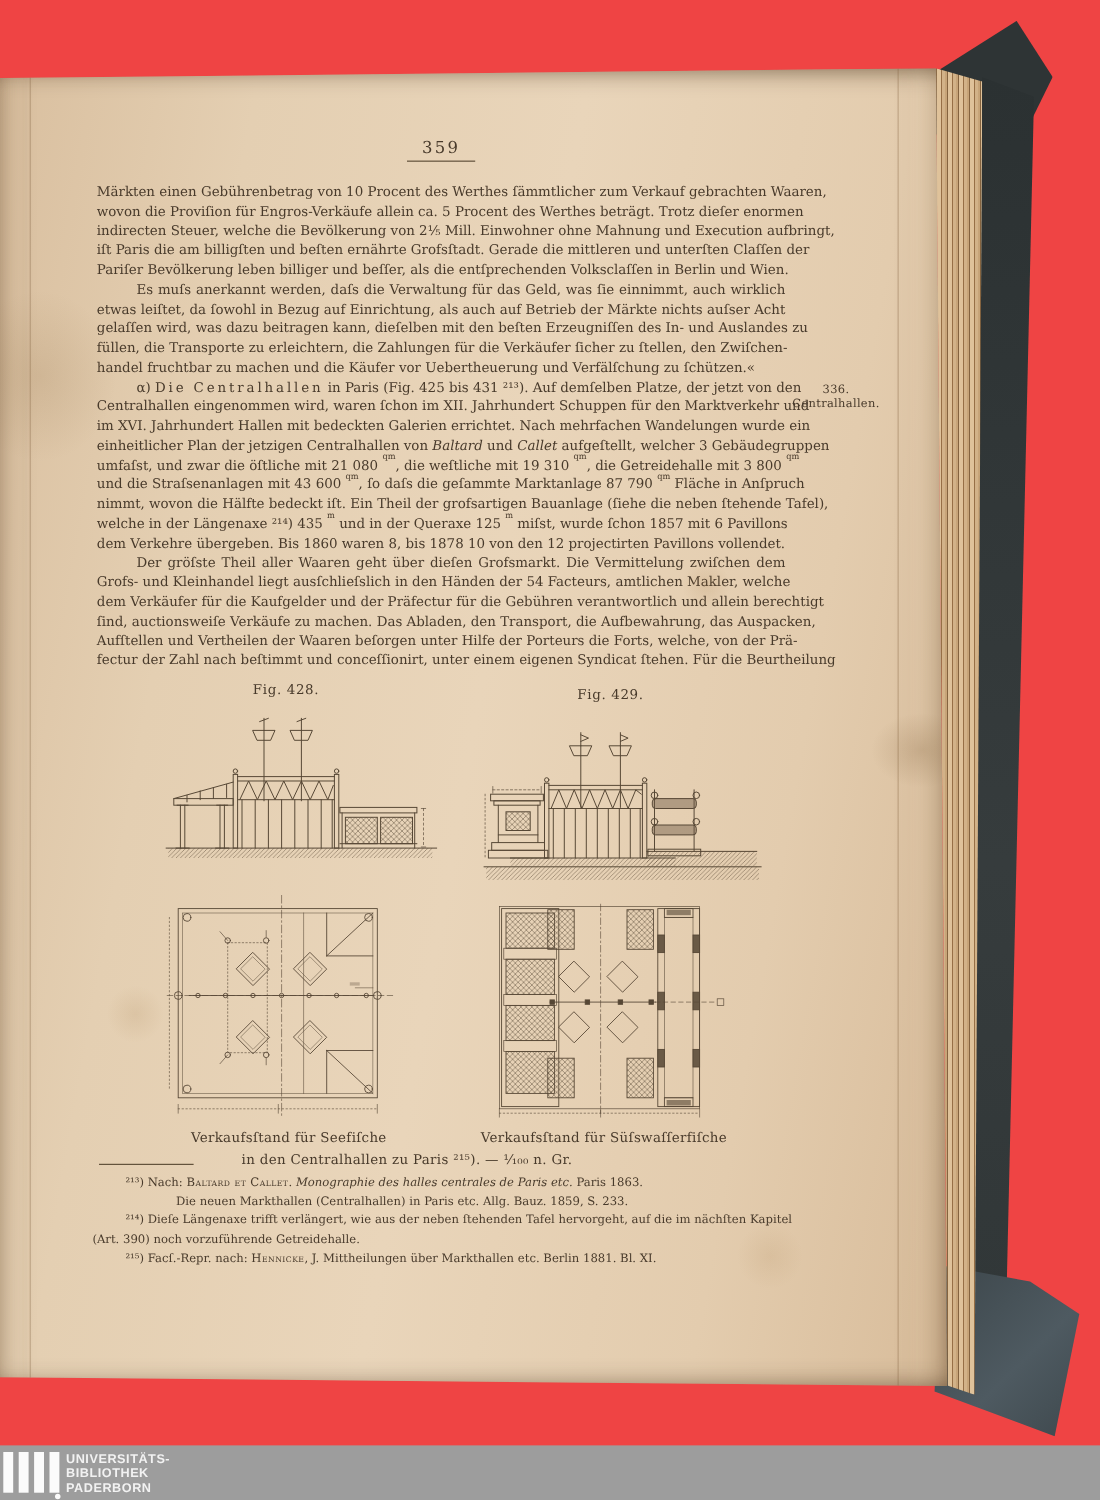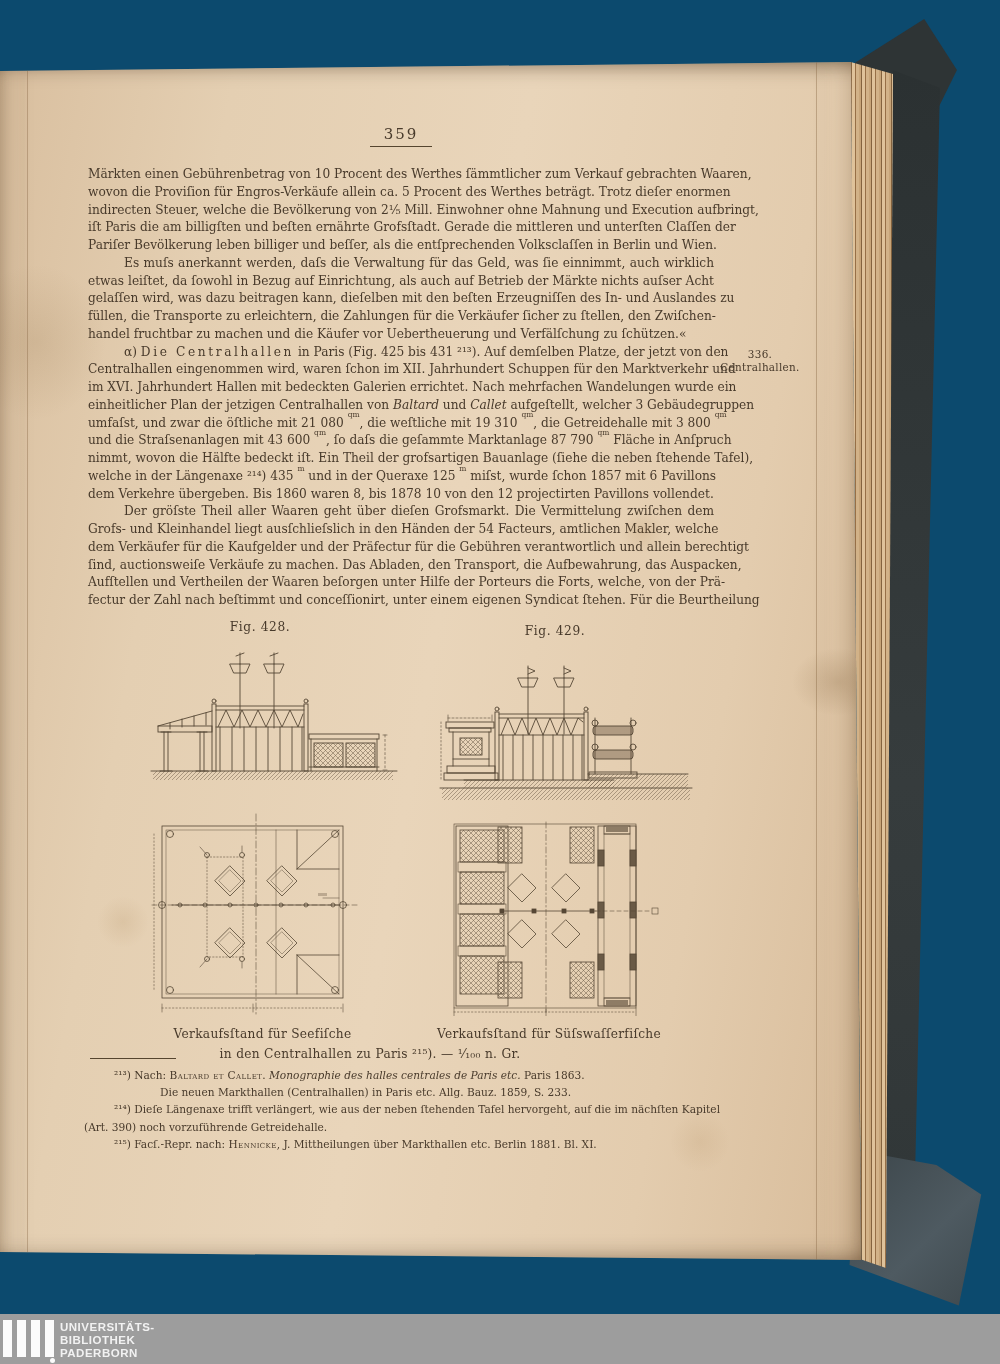--- a/index.html
+++ b/index.html
@@ -1,16 +1,16 @@
 <!DOCTYPE html>
 <html><head>
 <meta charset="utf-8">
 <style>
   html,body{margin:0;padding:0;background:#101211;}
-  .scene{position:relative;width:1000px;height:1364px;background:#0c4a6e;overflow:hidden;
+  .scene{position:relative;width:1000px;height:1364px;background:#ef4444;overflow:hidden;
          font-family:"DejaVu Serif", serif;}
   
   .cover-tr{position:absolute;left:836px;top:10px;width:126px;height:150px;background:#2e3435;
             clip-path:polygon(6% 40%,70% 6%,96% 40%,62% 98%,2% 70%);}
   .cover-right{position:absolute;left:876px;top:70px;width:64px;height:1190px;
                background:linear-gradient(180deg,#2b3132,#363c3d 60%,#303637);
                clip-path:polygon(26% 0,100% 1.5%,58% 100%,8% 99%);}
   .cover-br{position:absolute;left:844px;top:1128px;width:140px;height:185px;
             background:linear-gradient(135deg,#394246,#4e5a61 60%,#3d474c);
             clip-path:polygon(8% 12%,66% 20%,98% 36%,82% 96%,4% 74%);}

